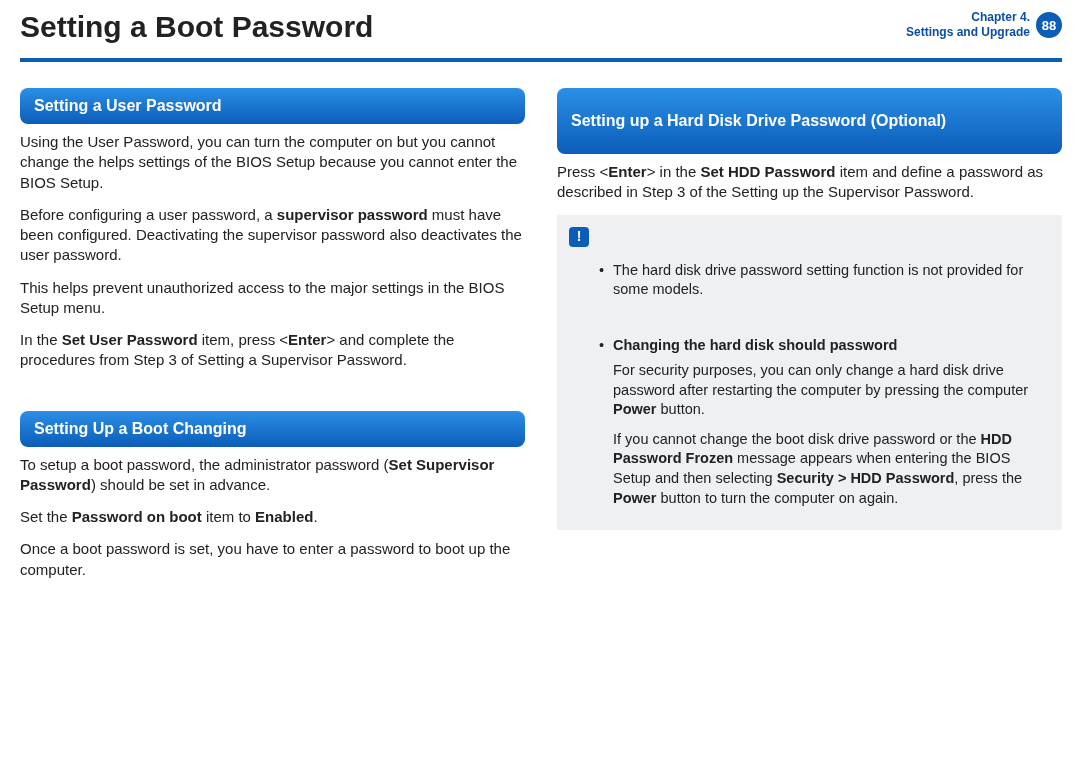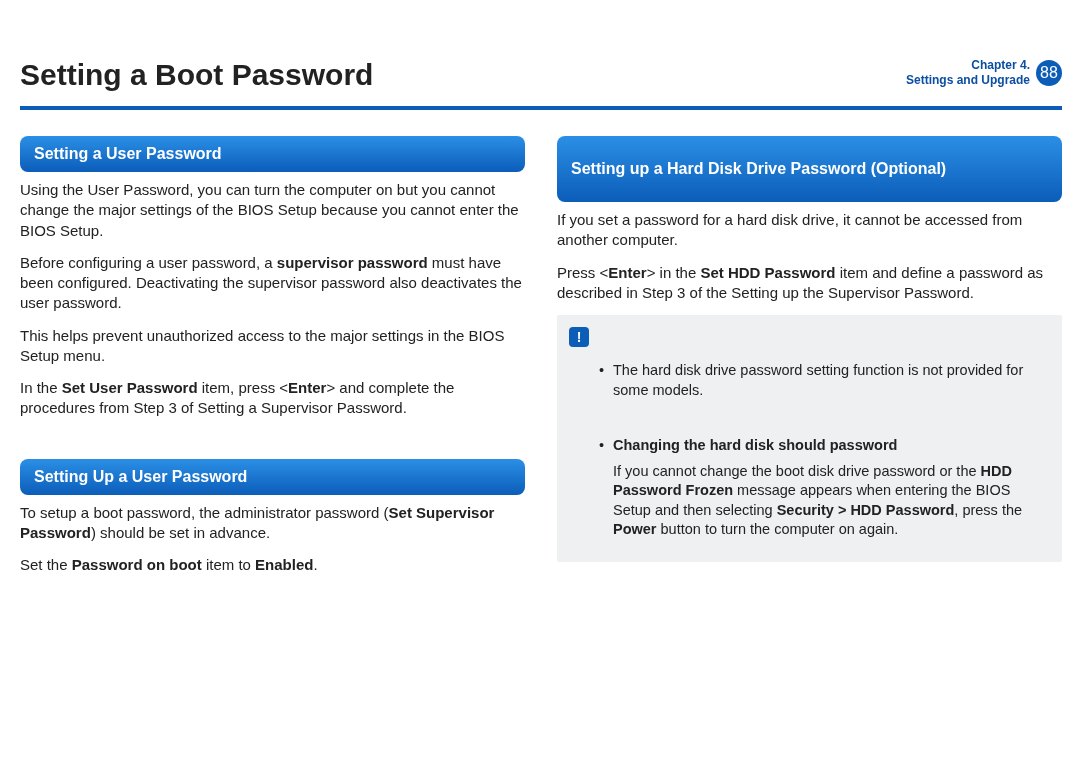--- a/index.html
+++ b/index.html
@@ -14,21 +14,20 @@
     position: relative;
   }
   .page {
     padding: 10px 18px 0 20px;
   }
   .topbar {
     display: flex;
     align-items: flex-start;
     justify-content: space-between;
     height: 48px;
-    margin-top: 48px;
   }
   .title {
     font-size: 30px;
     font-weight: 700;
     color: #222;
     margin: 0;
   }
   .chapinfo {
     display: flex;
     align-items: center;
@@ -40,22 +39,22 @@
     font-weight: 700;
     font-size: 12px;
     line-height: 1.25;
   }
   .pagenum {
     width: 26px;
     height: 26px;
     border-radius: 50%;
     background: #0b5db8;
     color: #fff;
-    font-size: 16px;
-    font-weight: 400;
+    font-size: 13px;
+    font-weight: 700;
     display: flex;
     align-items: center;
     justify-content: center;
   }
   .rule {
     border-top: 4px solid #0b5db8;
     margin: 0 0 10px 0;
   }
   .columns {
     display: flex;
@@ -141,53 +140,56 @@
       </div>
       <div class="pagenum">88</div>
     </div>
   </div>
   <div class="rule"></div>
 
   <div class="columns">
 
     <div class="col">
       <div class="section-head">Setting a User Password</div>
-      <p>Using the User Password, you can turn the computer on but you cannot change the major settings of the BIOS Setup because you cannot enter the BIOS Setup.</p>
+      <p>Using the User Password, you can turn the computer on but you cannot change the helps settings of the BIOS Setup because you cannot enter the BIOS Setup.</p>
       <p>
         <span>Before configuring a user password, a </span><b>supervisor password</b><span> must have been configured. Deactivating the supervisor password also deactivates the user password.</span>
       </p>
       <p>This helps prevent unauthorized access to the major settings in the BIOS Setup menu.</p>
       <p>
         <span>In the </span><b>Set User Password</b><span> item, press &lt;</span><b>Enter</b><span>&gt; and complete the procedures from Step 3 of Setting a Supervisor Password.</span>
       </p>
 
-      <div class="section-head" style="margin-top:40px">Setting Up a User Password</div>
+      <div class="section-head" style="margin-top:40px">Setting Up a Boot Changing</div>
       <p>
         <span>To setup a boot password, the administrator password (</span><b>Set Supervisor Password</b><span>) should be set in advance.</span>
       </p>
       <p>
         <span>Set the </span><b>Password on boot</b><span> item to </span><b>Enabled</b><span>.</span>
       </p>
+      <p>Once a boot password is set, you have to enter a password to boot up the computer.</p>
     </div>
 
     <div class="col">
       <div class="section-head tall">Setting up a Hard Disk Drive Password (Optional)</div>
-      <p>If you set a password for a hard disk drive, it cannot be accessed from another computer.</p>
       <p>
         <span>Press &lt;</span><b>Enter</b><span>&gt; in the </span><b>Set HDD Password</b><span> item and define a password as described in Step 3 of the Setting up the Supervisor Password.</span>
       </p>
 
       <div class="note-box">
         <div class="note-icon">!</div>
         <div class="note-body">
           <ul>
             <li>The hard disk drive password setting function is not provided for some models.</li>
             <li>
               <b>Changing the hard disk should password</b>
               <div class="subp">
+                <span>For security purposes, you can only change a hard disk drive password after restarting the computer by pressing the computer </span><b>Power</b><span> button.</span>
+              </div>
+              <div class="subp">
                 <span>If you cannot change the boot disk drive password or the </span><b>HDD Password Frozen</b><span> message appears when entering the BIOS Setup and then selecting </span><b>Security &gt; HDD Password</b><span>, press the </span><b>Power</b><span> button to turn the computer on again.</span>
               </div>
             </li>
           </ul>
         </div>
       </div>
     </div>
   </div>
 </div>
 

